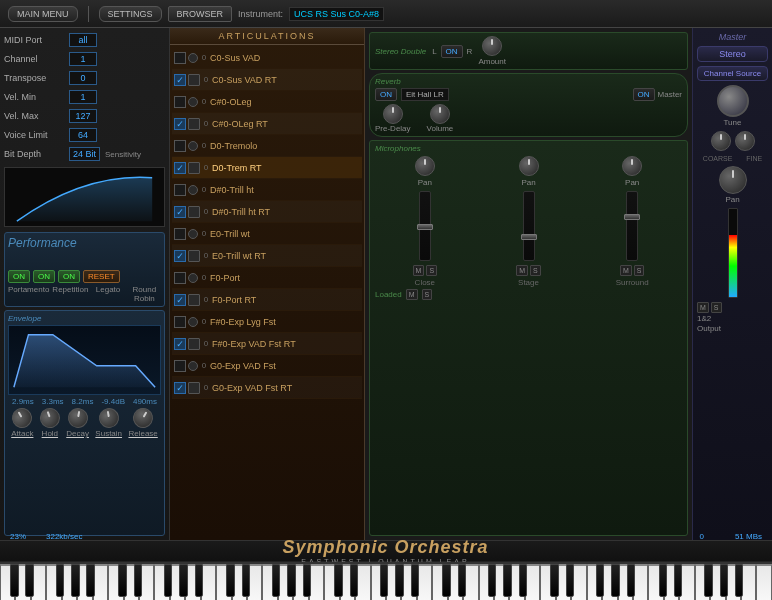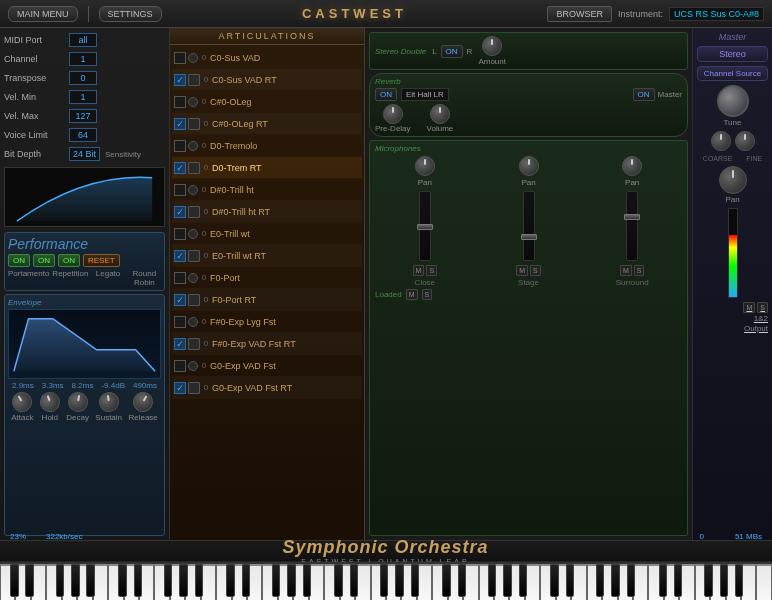--- a/index.html
+++ b/index.html
@@ -122,24 +122,24 @@
     }
 
     
     .performance-section {
       background: linear-gradient(to bottom, #1a2a3a, #0f1a25);
       border: 1px solid #2a4a6a;
       border-radius: 3px;
       padding: 3px;
     }
     .perf-label {
-      font-size: 14px;
+      font-size: 12px;
       color: #4a8aba;
       font-style: italic;
-      margin-bottom: 2px;
+      margin-bottom: 20px;
     }
     .perf-buttons {
       display: flex;
       gap: 3px;
       margin-bottom: 2px;
     }
     .perf-btn {
       background: linear-gradient(to bottom, #2a5a2a, #1a3a1a);
       border: 1px solid #3a8a3a;
       color: #4afa4a;
@@ -192,20 +192,21 @@
       margin-bottom: 2px;
     }
     .env-value {
       font-size: 8px;
       color: #4a8aba;
       text-align: center;
     }
     .env-knobs {
       display: flex;
       justify-content: space-around;
+      text-decoration: underline;
     }
     .env-knob-group {
       display: flex;
       flex-direction: column;
       align-items: center;
       gap: 1px;
     }
     .knob {
       width: 24px;
       height: 24px;
@@ -536,23 +537,22 @@
       text-align: center;
     }
     .pan-label-master {
       font-size: 8px;
       color: #888;
       text-align: center;
     }
     .output-section {
       display: flex;
       flex-direction: column;
-      align-items: flex-end;
+      align-items: flex-start;
       gap: 1px;
-      text-decoration: underline;
     }
     .output-btns {
       display: flex;
       gap: 2px;
     }
     .output-label {
       font-size: 8px;
       color: #888;
     }
 
@@ -634,21 +634,20 @@
       width: 100%;
     }
   </style>
 </head>
 <body>
 
 <div class="top-bar">
   <button class="top-bar-btn">MAIN MENU</button>
   <div class="top-bar-divider"></div>
   <button class="top-bar-btn">SETTINGS</button>
-  <div class="top-bar-logo">CASTWEST</div>
   <button class="browser-btn">BROWSER</button>
   <span class="instrument-label">Instrument:</span>
   <span class="instrument-value">UCS RS Sus C0-A#8</span>
 </div>
 
 <div class="main-content">
 
   <div class="left-panel">
     <div class="param-row">
       <span class="param-name">MIDI Port</span>

